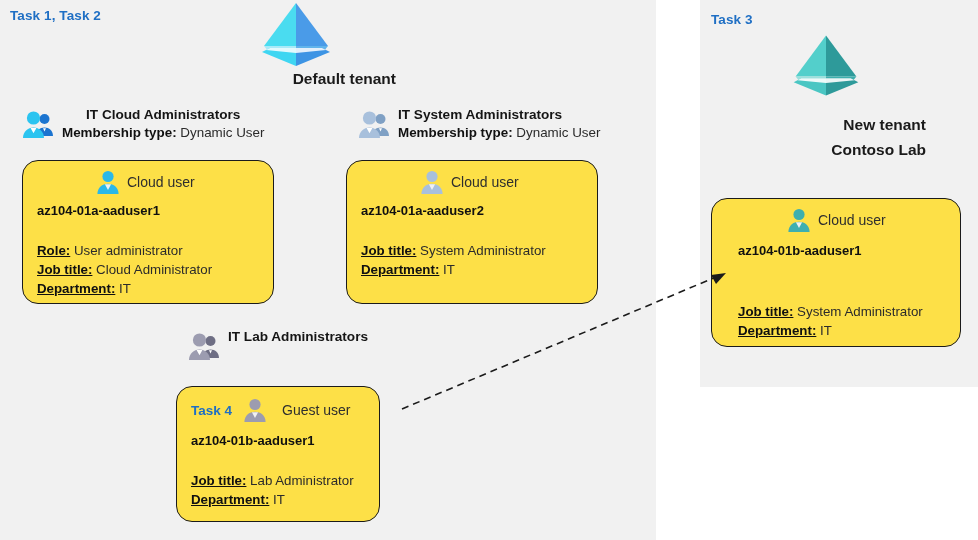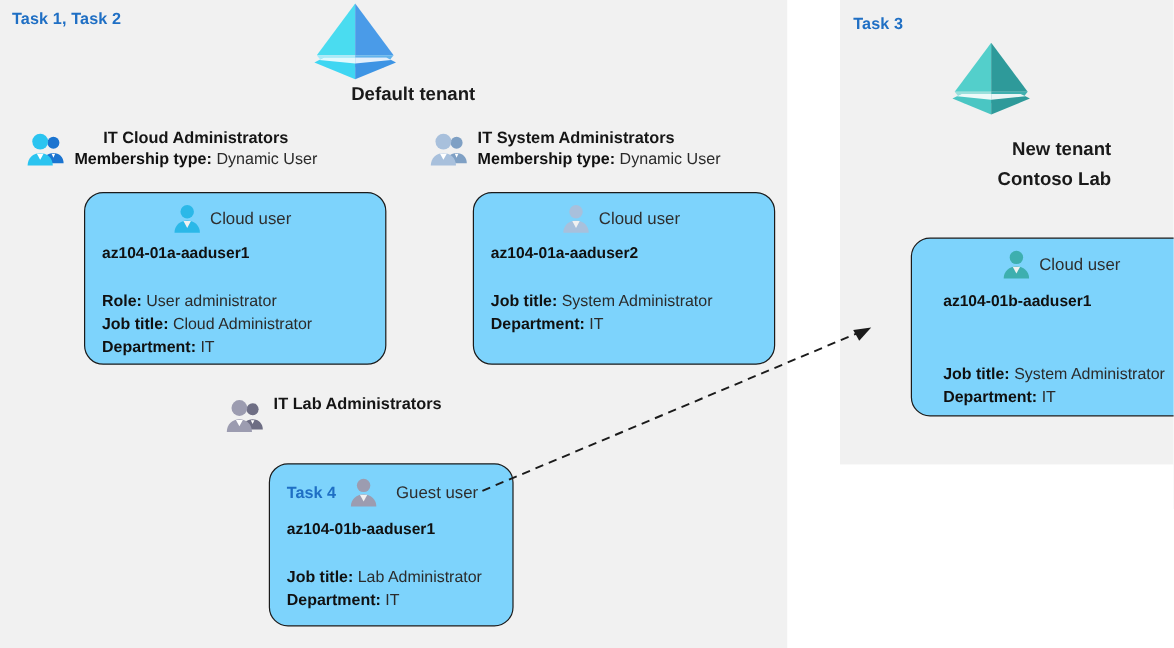--- a/index.html
+++ b/index.html
@@ -39,39 +39,39 @@
     line-height:17px;
   }
   .group-meta{
     font-size:13.4px;color:#2b2b2b;white-space:nowrap;line-height:20px;
   }
   .group-meta b{color:#111;font-weight:bold;}
 
   
   .card{
     position:absolute;border:1.6px solid #1b1b1b;border-radius:16px;
-    background:#7dd3fc;box-sizing:border-box;margin-left:48px;
+    background:#fde047;box-sizing:border-box;
   }
   .card-userrow{
     position:absolute;display:flex;align-items:center;gap:6px;
     white-space:nowrap;
   }
   .user-icon{width:26px;height:26px;flex:0 0 26px;}
   .user-icon svg{display:block;}
   .user-type{font-size:14px;color:#2e2e2e;}
   .task-inline{
     color:#1F6FC4;font-weight:bold;font-size:13.5px;margin-right:4px;
   }
   .card-upn{
     position:absolute;font-weight:bold;font-size:13px;color:#101010;
     white-space:nowrap;
   }
   .card-props{position:absolute;font-size:13.3px;color:#2b2b2b;line-height:19px;}
   .card-props div{white-space:nowrap;}
-  .card-props b{color:#101010;font-weight:bold;}
+  .card-props b{color:#101010;font-weight:bold;text-decoration:underline;}
 
   
   #connector{position:absolute;left:0;top:0;width:978px;height:540px;pointer-events:none;}
 </style>
 </head>
 <body>
 
 <div class="panel" id="left-panel"></div>
 <div class="panel" id="right-panel"></div>
 

